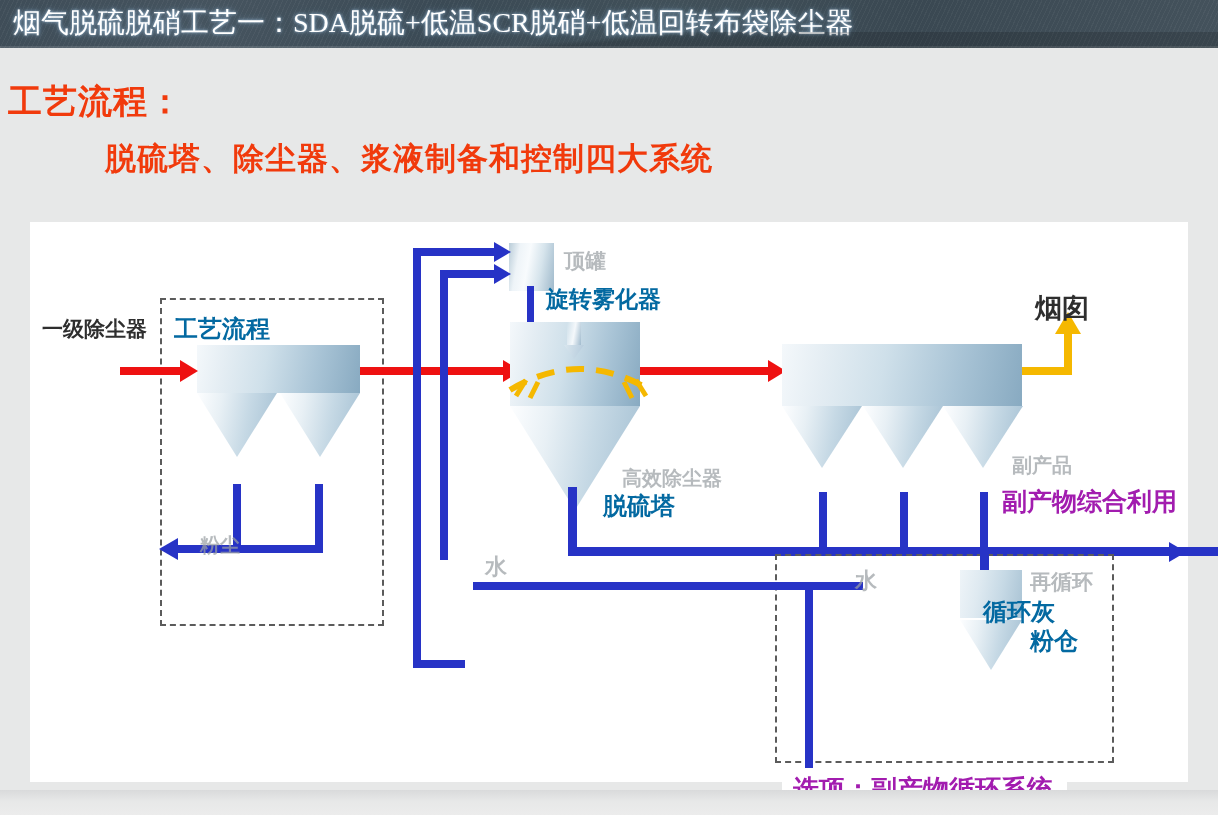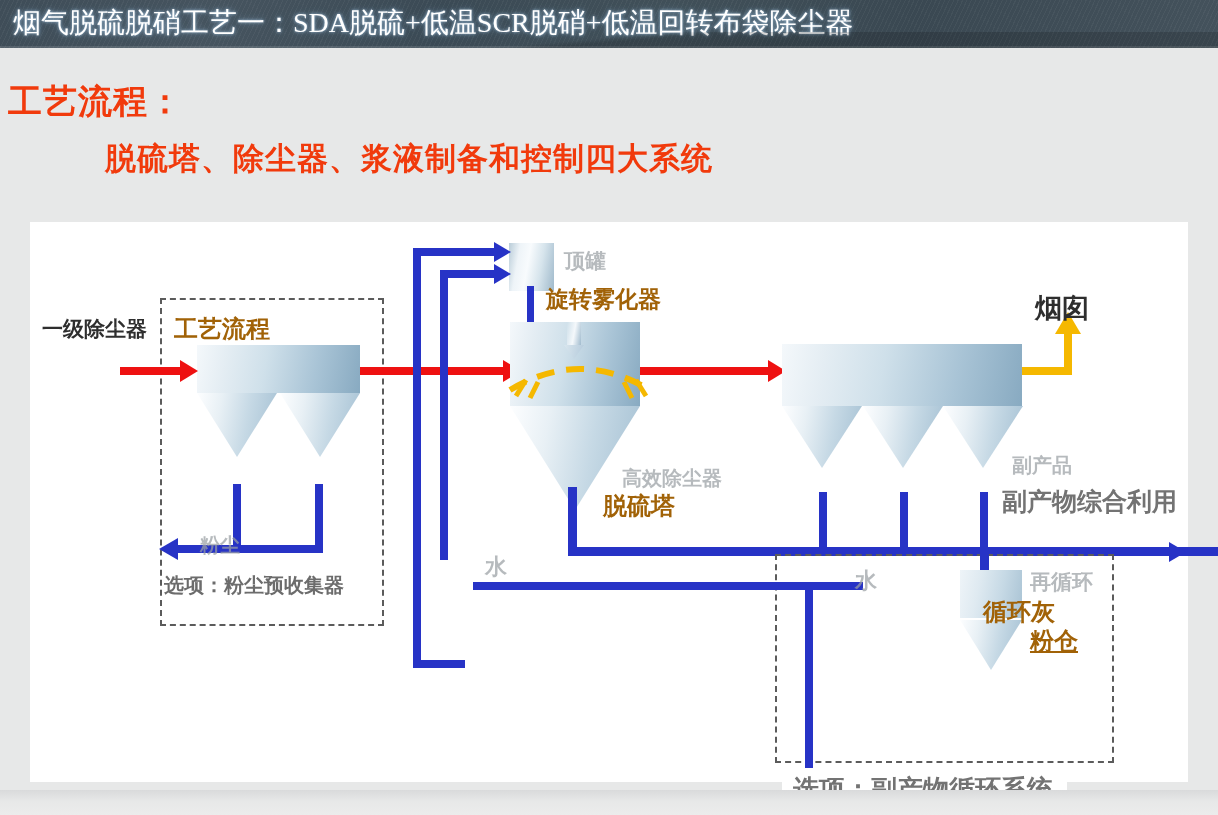--- a/index.html
+++ b/index.html
@@ -64,22 +64,22 @@
   .tri{position:absolute;width:0;height:0;}
   .tri-r{border-top:11px solid transparent;border-bottom:11px solid transparent;border-left:18px solid #ee1111;}
   .tri-r-blue{border-top:10px solid transparent;border-bottom:10px solid transparent;border-left:17px solid #2733c6;}
   .tri-l-blue{border-top:11px solid transparent;border-bottom:11px solid transparent;border-right:19px solid #2733c6;}
   .tri-d-blue{border-left:10px solid transparent;border-right:10px solid transparent;border-top:16px solid #2733c6;}
   .tri-u-yellow{border-left:13px solid transparent;border-right:13px solid transparent;border-bottom:22px solid #f5b800;}
   
   .dashbox{position:absolute;border:2px dashed #5b5b5b;}
   
   .lbl{position:absolute;white-space:nowrap;font-weight:bold;}
-  .lbl-blue{color:#a16207;}
-  .lbl-red{color:#737373;}
+  .lbl-blue{color:#0369a1;}
+  .lbl-red{color:#a21caf;}
   .lbl-gray{
     color:#6c6c6c;font-weight:bold;
     font-family:"Liberation Serif","DejaVu Serif",serif;
   }
   .lbl-faded{color:#9aa0a4;opacity:.72;}
   .lbl-dark{color:#2e2e2e;font-weight:bold;font-family:"Liberation Serif","DejaVu Serif",serif;}
   .whitebox{position:absolute;background:#ffffff;}
   .spray{position:absolute;}
 </style>
 </head>
@@ -109,21 +109,20 @@
 
   <div class="pipe-red" style="left:330px;top:145px;width:145px;height:8px;"></div>
   <div class="tri tri-r" style="left:473px;top:138px;"></div>
 
   <div class="pipe" style="left:203px;top:262px;width:8px;height:68px;"></div>
   <div class="pipe" style="left:285px;top:262px;width:8px;height:68px;"></div>
   <div class="pipe" style="left:148px;top:323px;width:145px;height:8px;"></div>
   <div class="tri tri-l-blue" style="left:129px;top:316px;"></div>
 
   <div class="lbl lbl-faded" style="left:170px;top:310px;font-size:20px;font-family:'Liberation Serif',serif;">粉尘</div>
-  <div class="lbl lbl-gray" style="left:134px;top:350px;font-size:20px;">选项：粉尘预收集器</div>
 
   <div class="eq cyl" style="left:479px;top:21px;width:45px;height:48px;"></div>
   <div class="lbl lbl-faded" style="left:534px;top:25px;font-size:21px;font-family:'Liberation Serif',serif;">顶罐</div>
 
   <div class="pipe" style="left:383px;top:26px;width:8px;height:420px;"></div>
   <div class="pipe" style="left:383px;top:26px;width:84px;height:8px;"></div>
   <div class="tri tri-r-blue" style="left:464px;top:20px;"></div>
 
   <div class="pipe" style="left:410px;top:48px;width:8px;height:290px;"></div>
   <div class="pipe" style="left:410px;top:48px;width:57px;height:8px;"></div>
@@ -192,21 +191,21 @@
 
   <div class="lbl lbl-faded" style="left:825px;top:344px;font-size:22px;font-family:'Liberation Serif',serif;">水</div>
 
   <div class="pipe" style="left:950px;top:332px;width:9px;height:40px;"></div>
   <div class="tri tri-d-blue" style="left:944px;top:368px;"></div>
 
   <div class="eq silo-top" style="left:930px;top:348px;width:62px;height:48px;"></div>
   <div class="eq hopper" style="left:930px;top:398px;width:62px;height:50px;"></div>
   <div class="lbl lbl-faded" style="left:1000px;top:346px;font-size:21px;font-family:'Liberation Serif',serif;">再循环</div>
   <div class="lbl lbl-blue" style="left:953px;top:374px;font-size:24px;">循环灰</div>
-  <div class="lbl lbl-blue" style="left:1000px;top:403px;font-size:24px;text-decoration:underline;">粉仓</div>
+  <div class="lbl lbl-blue" style="left:1000px;top:403px;font-size:24px;">粉仓</div>
 
   <div class="pipe" style="left:775px;top:360px;width:8px;height:322px;"></div>
   <div class="pipe" style="left:745px;top:360px;width:38px;height:8px;"></div>
 
 </div>
 
 <div class="whitebox" style="left:782px;top:768px;width:285px;height:40px;"></div>
 <div class="lbl lbl-red" style="left:793px;top:772px;font-size:26px;">选项：副产物循环系统</div>
 
 <div id="page-bottom-strip"></div>

